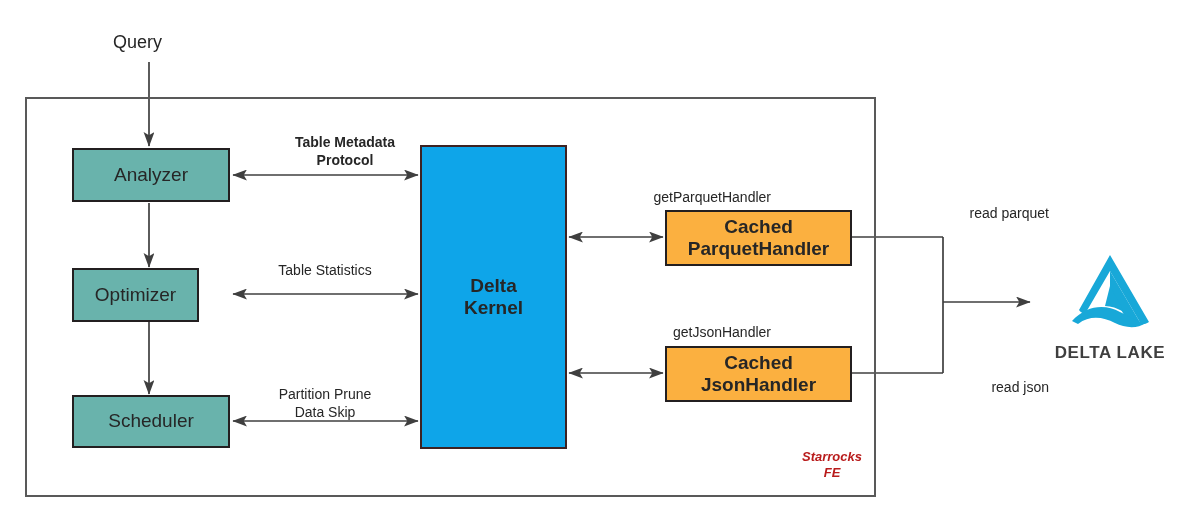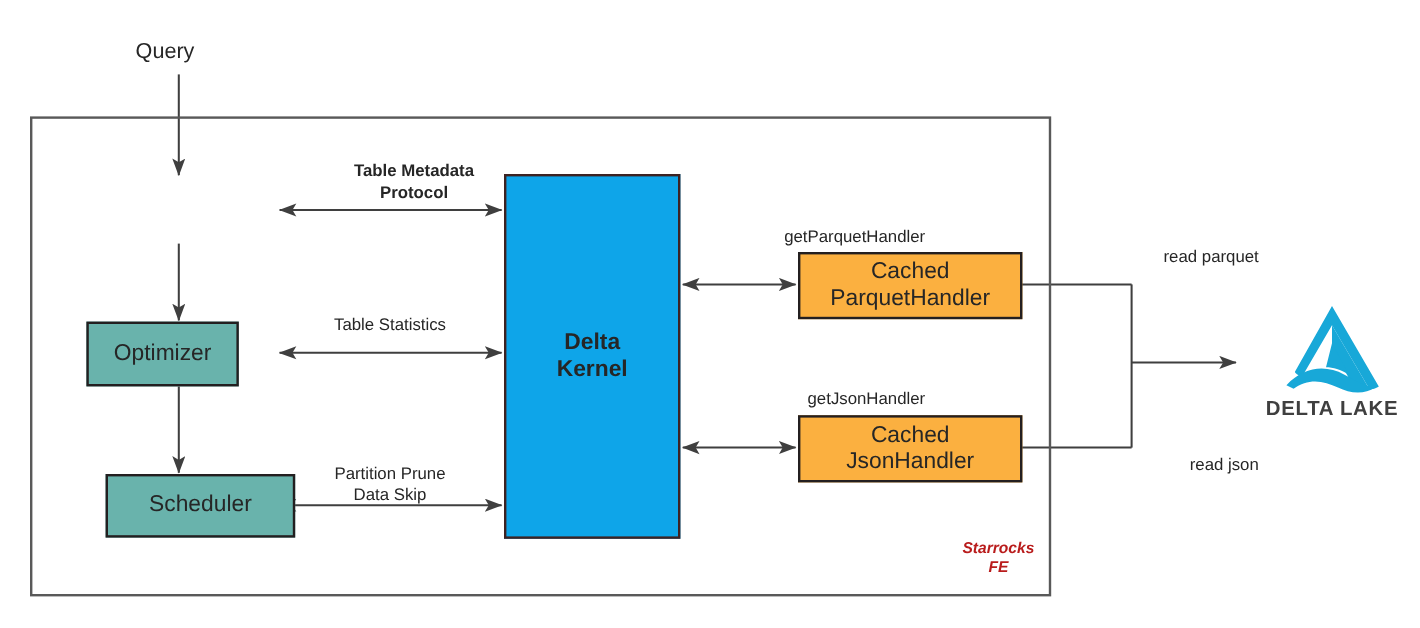--- a/index.html
+++ b/index.html
@@ -52,21 +52,21 @@
   .node-pink {
     background: #0ea5e9;
     border-color: #3d2222;
     font-size: 19px;
     font-weight: 700;
   }
   .node-orange {
     background: #fbb040;
     border-color: #231f20;
     font-size: 19px;
-    font-weight: 400;
+    font-weight: 700;
   }
   
   #fe-container {
     position: absolute;
     left: 25px;
     top: 97px;
     width: 851px;
     height: 400px;
     border: 2px solid #595959;
     box-sizing: border-box;
@@ -109,21 +109,21 @@
     width: 132px;
     height: 102px;
     text-align: center;
   }
   #delta-lake-mark {
     display: block;
     margin: 0 auto;
   }
   #delta-lake-wordmark {
     display: block;
-    margin-top: 1px;
+    margin-top: 13px;
     font-size: 17px;
     font-weight: 700;
     letter-spacing: 0.6px;
     color: #3f3f3f;
     font-family: "Liberation Sans", sans-serif;
   }
 </style>
 </head>
 <body>
 
@@ -180,26 +180,29 @@
 Data Skip</div>
 
   <div class="edge-label left-align" style="left:571px; top:189px; width:200px;">getParquetHandler</div>
 
   <div class="edge-label left-align" style="left:571px; top:324px; width:200px;">getJsonHandler</div>
 
   <div class="edge-label left-align" style="left:889px; top:205px; width:160px;">read parquet</div>
 
   <div class="edge-label left-align" style="left:889px; top:379px; width:160px;">read json</div>
 
+  <div class="node node-teal" style="left:72px; top:148px; width:158px; height:54px;">
+    <span class="node-label">Analyzer</span>
+  </div>
 
   <div class="node node-teal" style="left:72px; top:268px; width:127px; height:54px;">
     <span class="node-label">Optimizer</span>
   </div>
 
-  <div class="node node-teal" style="left:88px; top:395px; width:158px; height:53px;">
+  <div class="node node-teal" style="left:72px; top:395px; width:158px; height:53px;">
     <span class="node-label">Scheduler</span>
   </div>
 
   <div class="node node-pink" style="left:420px; top:145px; width:147px; height:304px;">
     <span class="node-label">Delta
 Kernel</span>
   </div>
 
   <div class="node node-orange" style="left:665px; top:210px; width:187px; height:56px;">
     <span class="node-label">Cached

